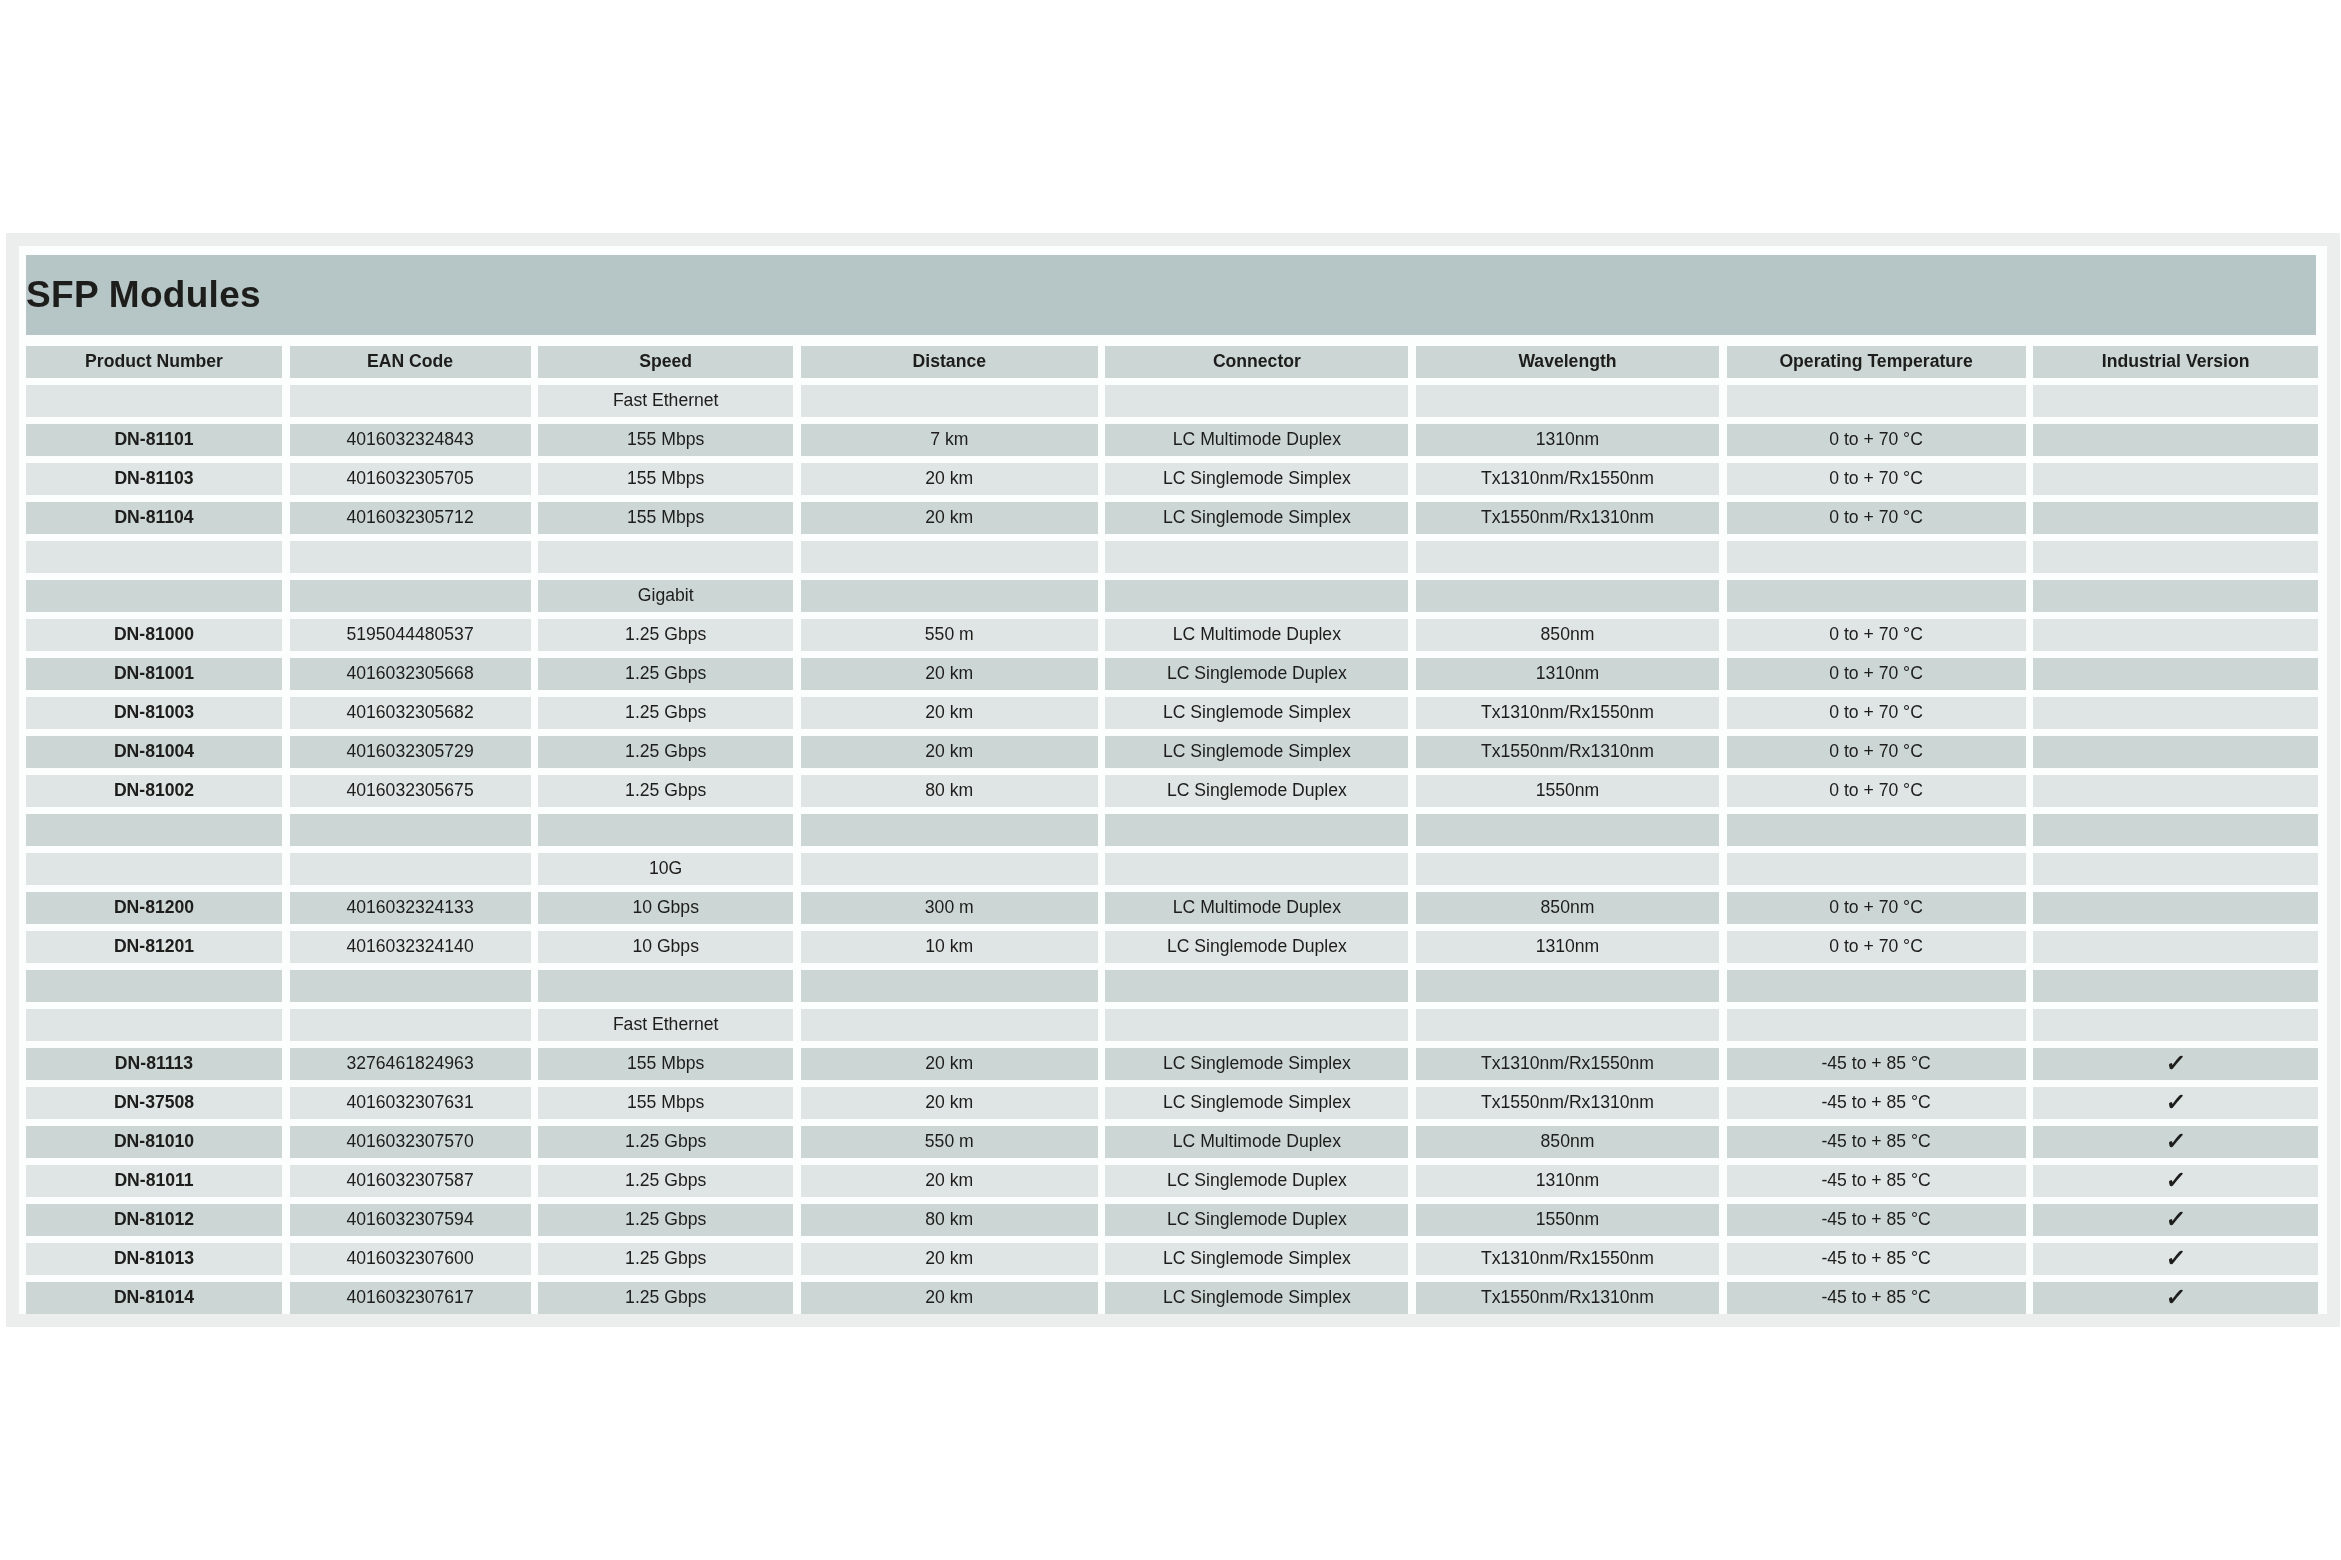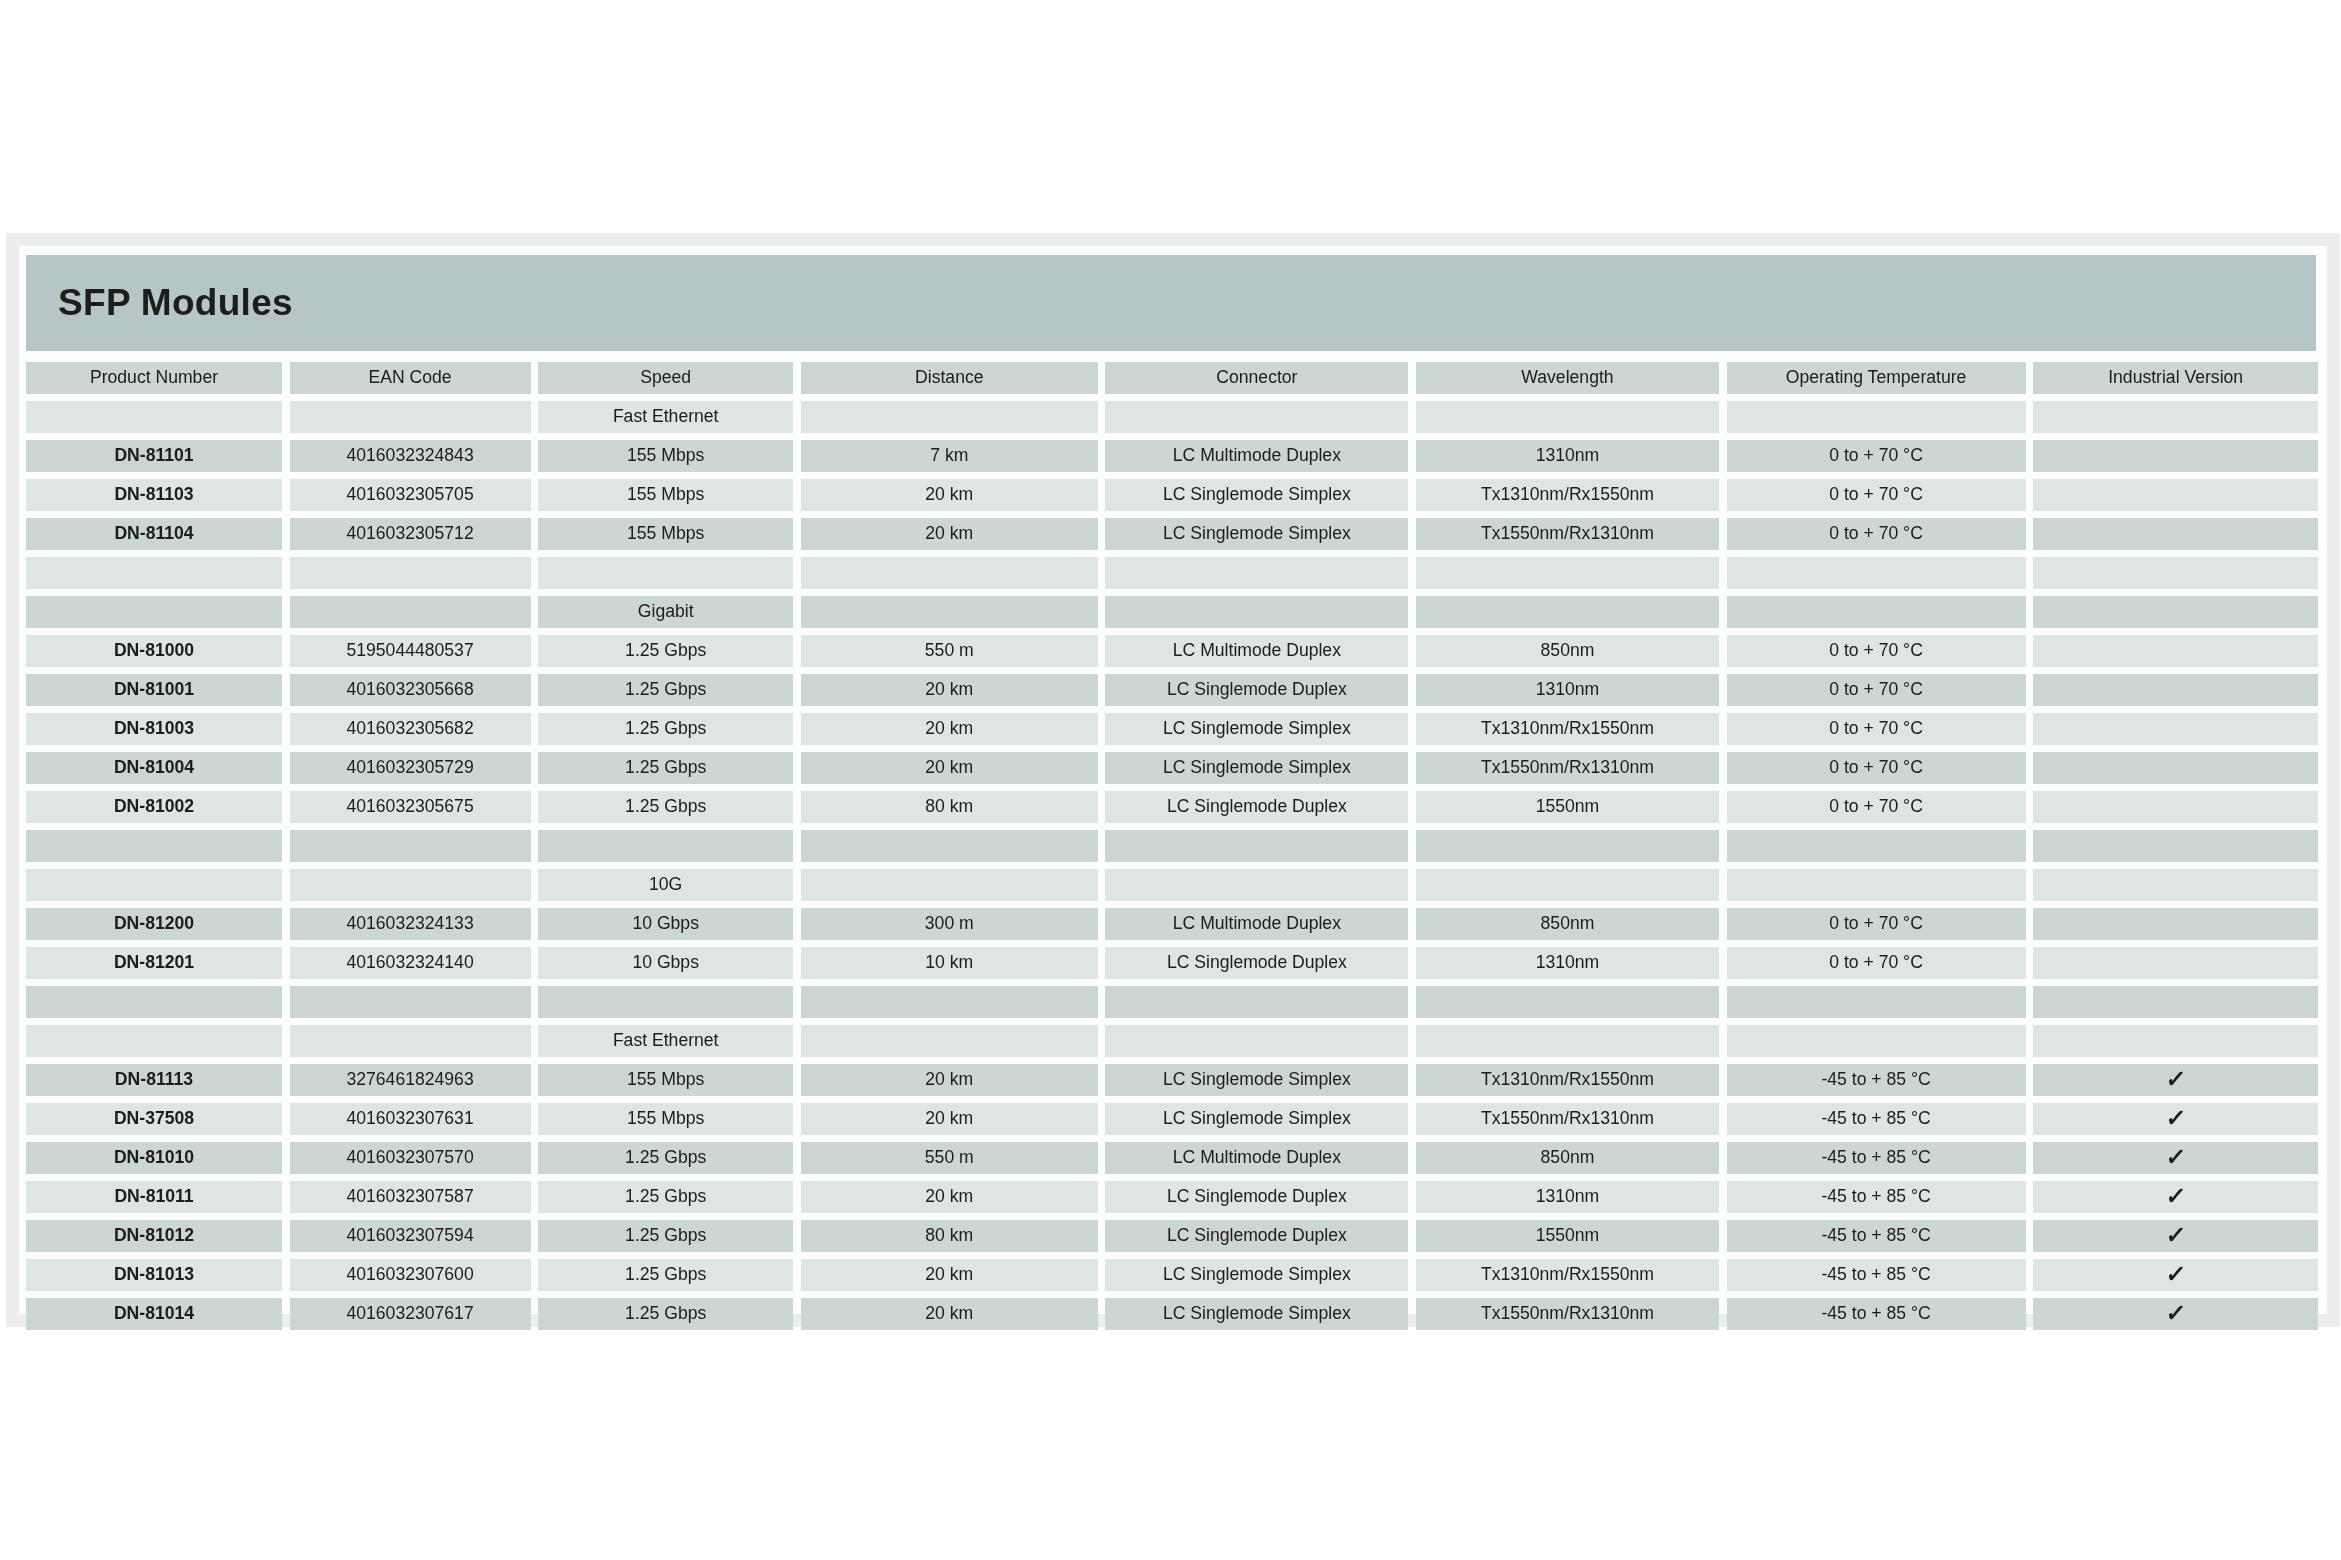--- a/index.html
+++ b/index.html
@@ -29,25 +29,25 @@
     position:absolute;
     left:13px;top:13px;right:13px;bottom:13px;
     background:var(--c-inner);
   }
   .content{
     position:absolute;
     left:26px;top:255px;
     width:2290px;
   }
   .title-bar{
-    height:96px;
+    height:80px;
     background:var(--c-titlebar);
     display:flex;
     align-items:center;
-    padding-left:32px;
+    padding-left:0;
     text-align:center;
   }
   .title-bar span{
     font-size:37px;
     font-weight:bold;
     letter-spacing:0.3px;
   }
   .grid{
     margin-top:10.5px;
     display:grid;
@@ -60,21 +60,21 @@
     display:flex;
     align-items:center;
     justify-content:center;
     font-size:17.6px;
     line-height:1;
     white-space:nowrap;
     overflow:hidden;
   }
   .t-dark{background:var(--c-row-dark);}
   .t-light{background:var(--c-row-light);}
-  .hdr{font-weight:normal;}
+  .hdr{font-weight:bold;}
   .section-label{font-weight:normal;}
   .product{font-weight:bold;}
   .check{
     font-size:23.4px;
     font-weight:bold;
     transform:skewX(-6deg);
   }
 </style>
 </head>
 <body>

